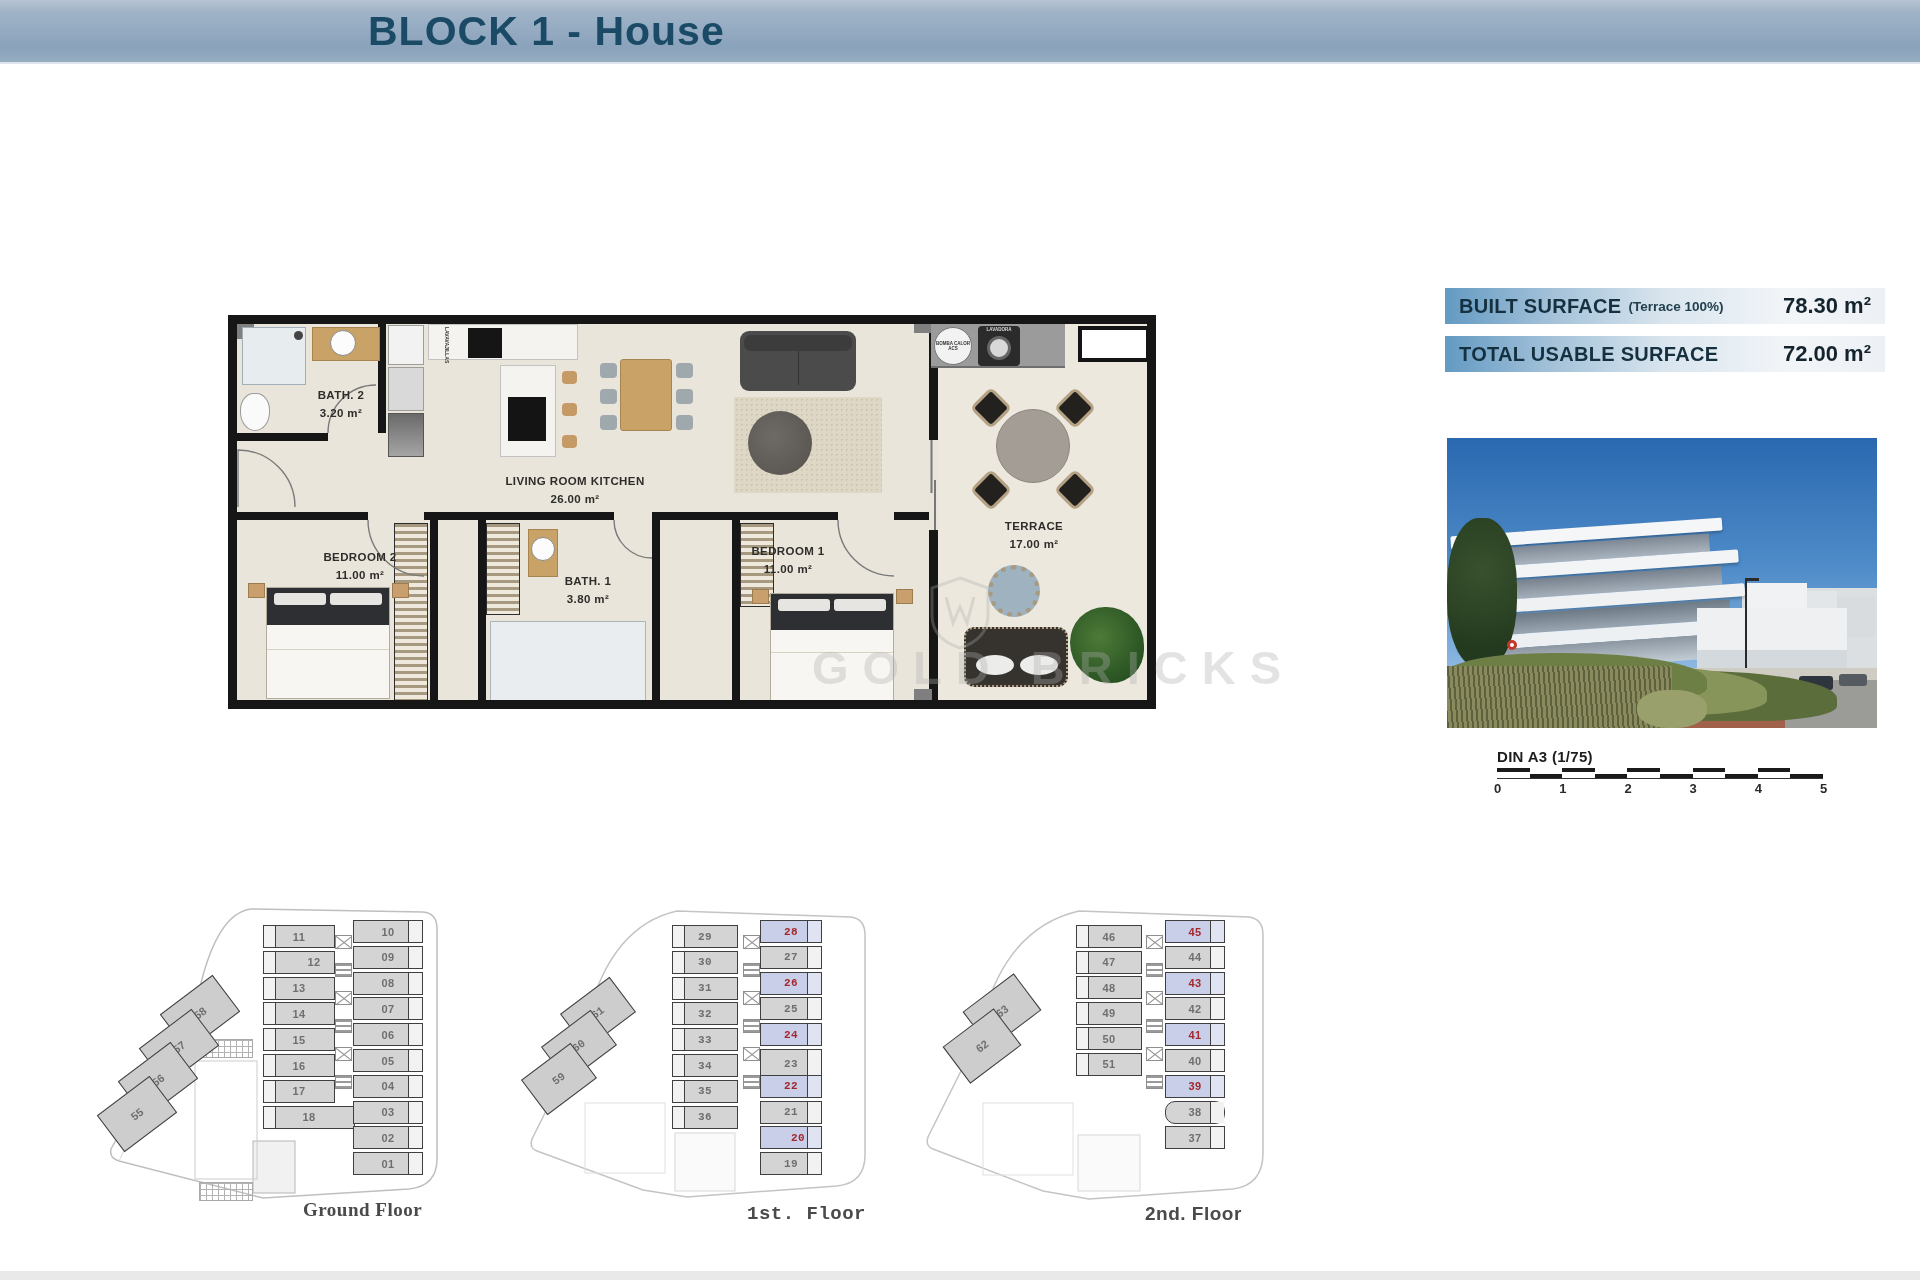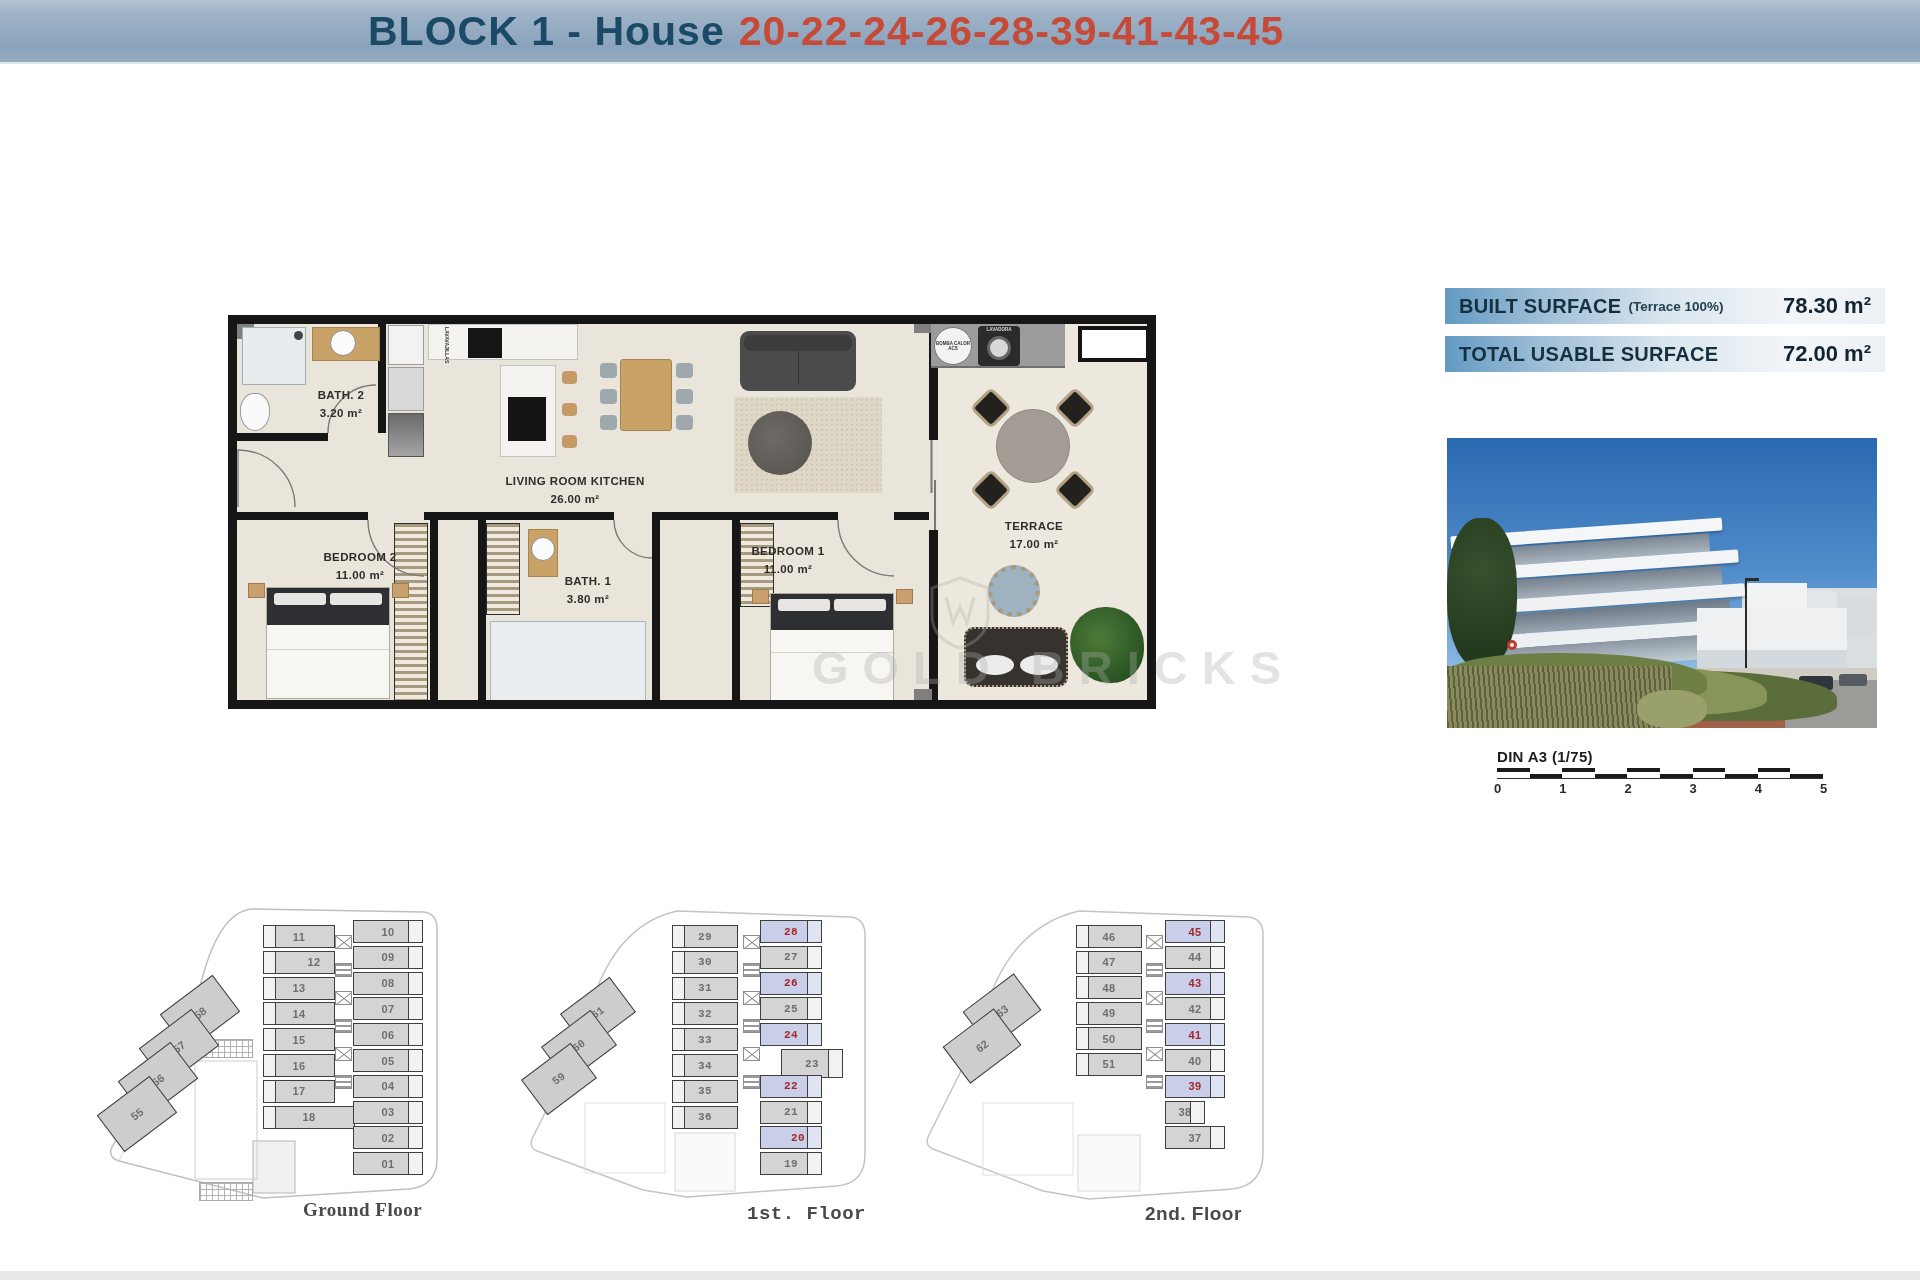--- a/index.html
+++ b/index.html
@@ -76,21 +76,20 @@
     color:rgba(172,172,172,.34);letter-spacing:14px;white-space:nowrap;}
   .bottom-strip{position:absolute;left:0;top:1271px;width:1920px;height:9px;background:#e9e9e9;}
   .tiny{position:absolute;font-weight:bold;color:#2f2f2f;}
 </style>
 </head>
 <body>
 
 <div class="header">
   <div class="title">
     <span class="blue">BLOCK 1 - House</span>
-    <span class="red">20-22-24-26-28-39-41-43-45</span>
   </div>
 </div>
 
 <div class="plan">
   <div class="terrace-floor"></div>
 
   <div class="wall" style="left:150px;top:0;width:8px;height:118px;"></div>
   <div class="wall" style="left:0;top:118px;width:100px;height:8px;"></div>
   <div class="wall" style="left:0;top:197px;width:140px;height:8px;"></div>
   <div class="wall" style="left:196px;top:197px;width:190px;height:8px;"></div>
@@ -459,21 +458,21 @@
         <span class="num">26</span>
       </div>
       <div class="cell" style="left: 235px; top: 94.4px; width: 62px; height: 23px;">
         <div class="notch r" style="width: 14px;"></div>
         <span class="num">25</span>
       </div>
       <div class="cell hl" style="left: 235px; top: 120.2px; width: 62px; height: 23px;">
         <div class="notch r" style="width: 14px;"></div>
         <span class="num">24</span>
       </div>
-      <div class="cell" style="left: 235px; top: 146px; width: 62px; height: 29px; margin-left: 21px;">
+      <div class="cell" style="left: 235px; top: 146px; width: 62px; height: 29px;">
         <div class="notch r" style="width: 14px;"></div>
         <span class="num">23</span>
       </div>
       <div class="cell hl" style="left: 235px; top: 171.8px; width: 62px; height: 23px;">
         <div class="notch r" style="width: 14px;"></div>
         <span class="num">22</span>
       </div>
       <div class="cell" style="left: 235px; top: 197.6px; width: 62px; height: 23px;">
         <div class="notch r" style="width: 14px;"></div>
         <span class="num">21</span>
@@ -557,21 +556,21 @@
         <span class="num">41</span>
       </div>
       <div class="cell" style="left: 272px; top: 146px; width: 60px; height: 23px;">
         <div class="notch r" style="width: 14px;"></div>
         <span class="num">40</span>
       </div>
       <div class="cell hl" style="left: 272px; top: 171.8px; width: 60px; height: 23px;">
         <div class="notch r" style="width: 14px;"></div>
         <span class="num">39</span>
       </div>
-      <div class="cell" style="left: 272px; top: 197.6px; width: 40px; height: 23px;">
+      <div class="cell" style="left: 272px; top: 197.6px; width: 60px; height: 23px; border-radius: 10px;">
         <div class="notch r" style="width: 14px;"></div>
         <span class="num">38</span>
       </div>
       <div class="cell" style="left: 272px; top: 223.4px; width: 60px; height: 23px;">
         <div class="notch r" style="width: 14px;"></div>
         <span class="num">37</span>
       </div>
       <div class="diag-cell" style="left: 77px; top: 85px; width: 64px; height: 46px; transform: rotate(-37deg);">
         <span class="num">63</span>
       </div>

